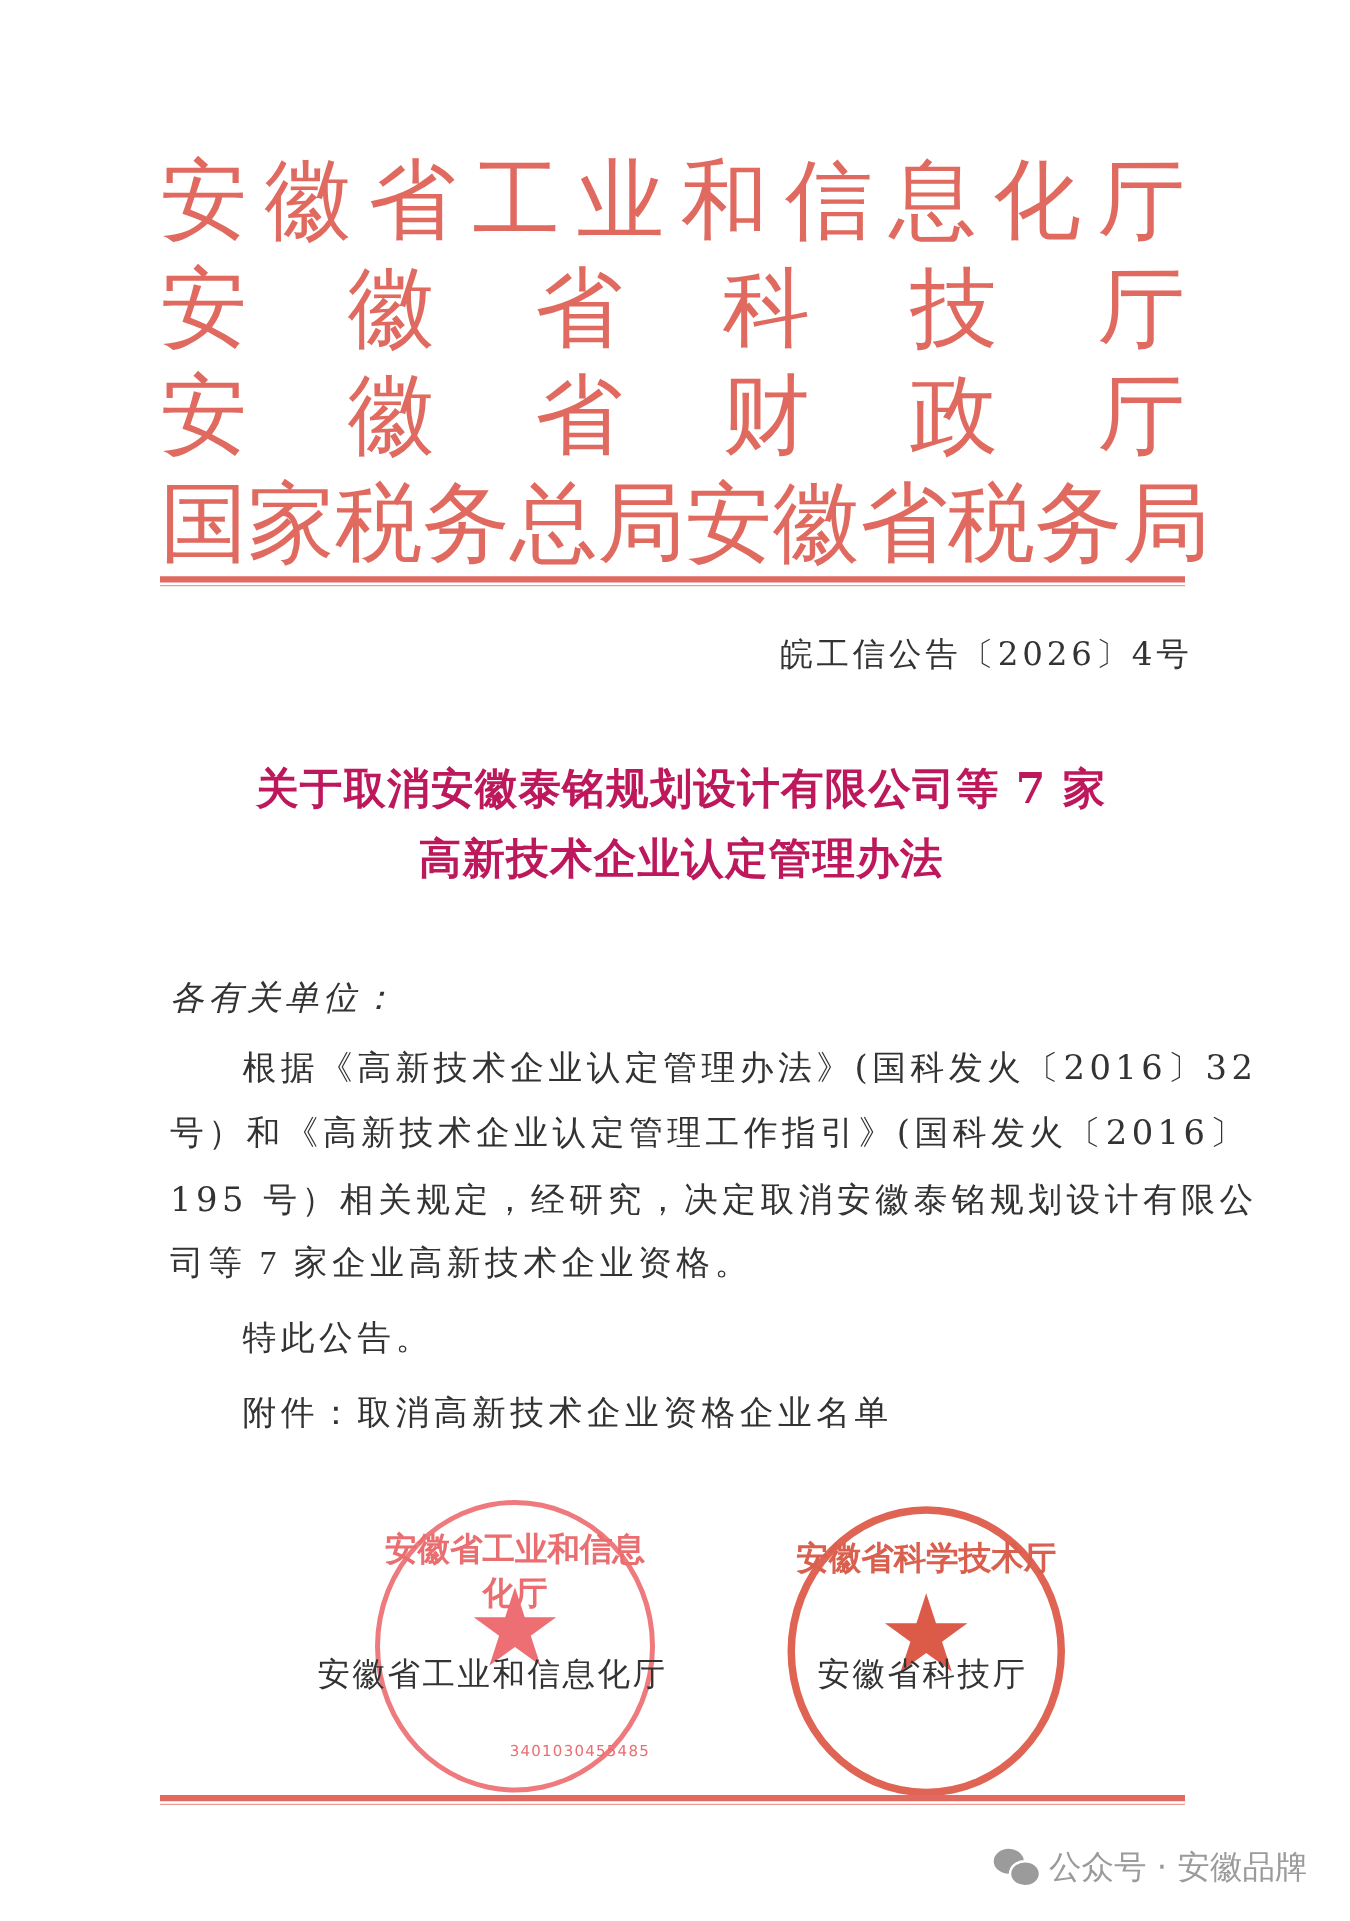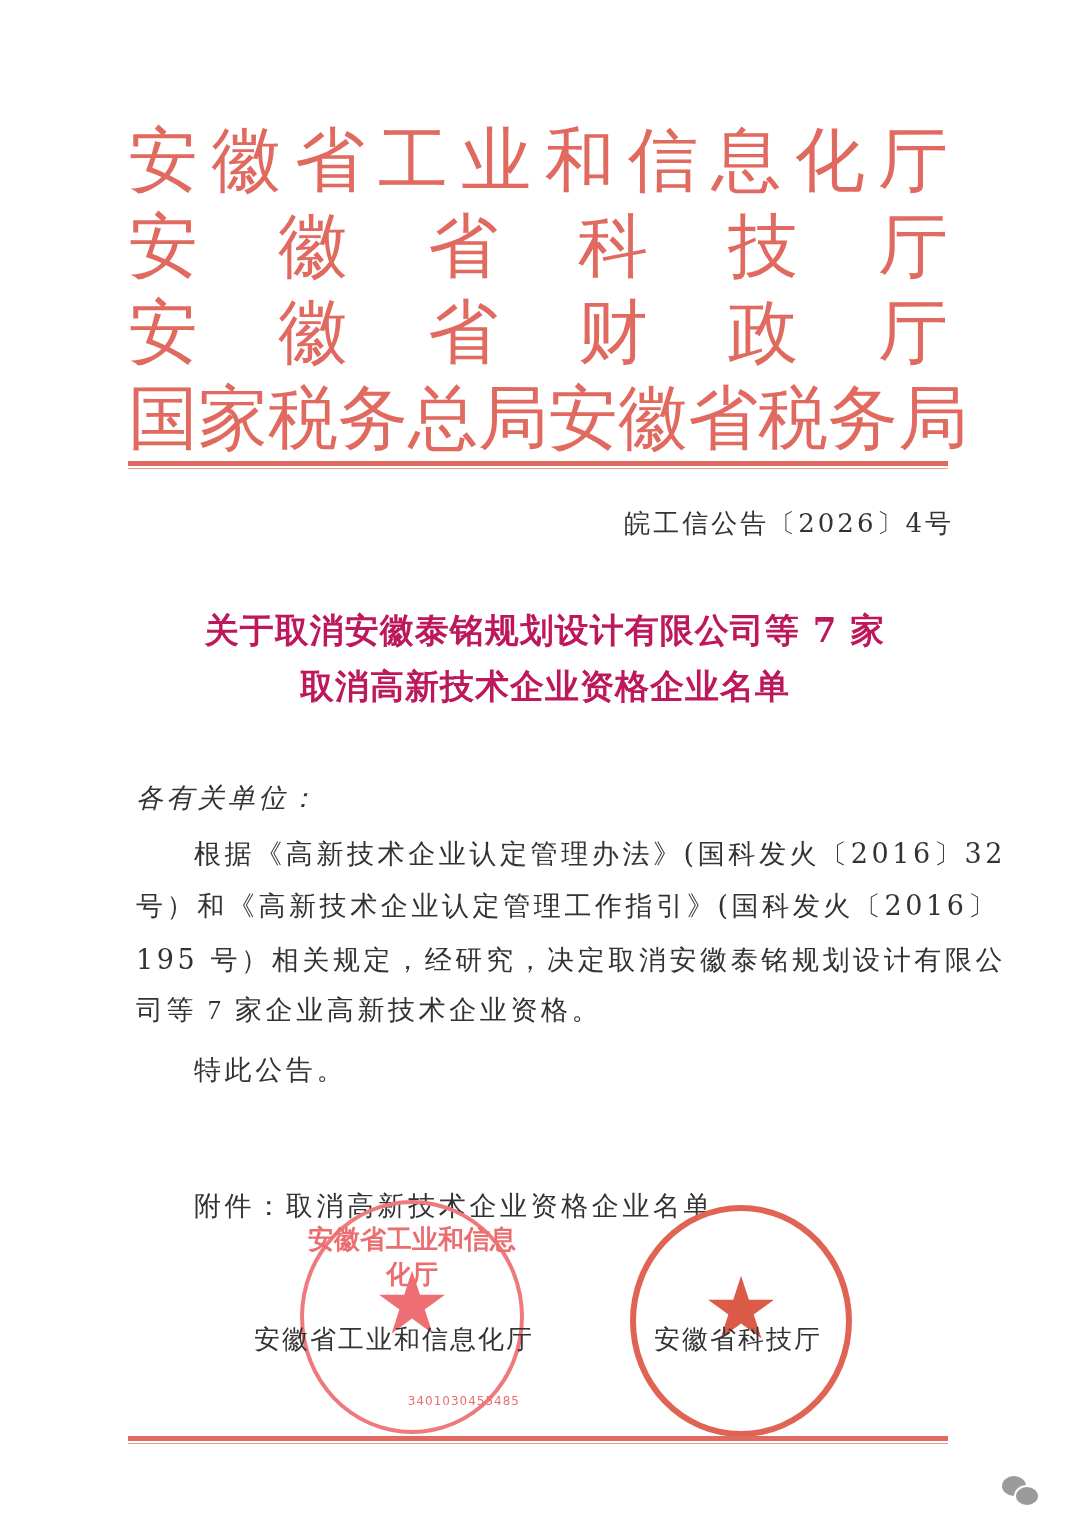--- a/index.html
+++ b/index.html
@@ -32,21 +32,21 @@
     .title.t2 { top: 664px; }
 
     .body-text { position: absolute; left: 136px; width: 820px; font-size: 27px;
                  color: #333; letter-spacing: 3.6px; white-space: nowrap; }
     .salutation { top: 780px; font-style: italic; }
     .p1 { top: 836px; left: 194px; }
     .p2 { top: 888px; }
     .p3 { top: 942px; }
     .p4 { top: 992px; font-family: Liberation Serif, serif; }
     .closing { top: 1052px; left: 194px; }
-    .attachment { top: 1188px; left: 194px; }
+    .attachment { top: 1112px; left: 194px; }
 
     .seal { position: absolute; border-radius: 50%; border: 4px solid #e4595a; }
     .seal.s1 { left: 300px; top: 1200px; width: 216px; height: 226px; border-color: #ee7a7d; }
     .seal.s2 { left: 630px; top: 1205px; width: 210px; height: 220px; border-width: 6px; border-color: #e06454; }
     .seal .star { position: absolute; left: 50%; top: 44%; transform: translate(-50%, -50%);
                   font-size: 86px; color: #e4595a; line-height: 1; font-family: "DejaVu Sans", sans-serif; }
     .seal.s1 .star { color: #ee6f73; }
     .seal.s2 .star { color: #dc5a48; }
     .seal .seal-text { position: absolute; left: 0; right: 0; top: 18px; text-align: center;
                        font-size: 26px; color: #ea6d70; font-family: "DejaVu Sans", sans-serif; font-weight: bold; }
@@ -112,43 +112,45 @@
   <span>务</span>
   <span>局</span>
 </div>
 
 <div class="red-rule top1"></div>
 <div class="red-rule top2"></div>
 
 <div class="doc-number">皖工信公告〔2026〕4号</div>
 
 <div class="title t1">关于取消安徽泰铭规划设计有限公司等 7 家</div>
-<div class="title t2">取消高新技术企业资格企业名单</div>
+<div class="title t2">高新技术企业认定管理办法</div>
 
 <div class="body-text salutation">各有关单位：</div>
 <div class="body-text p1">根据《高新技术企业认定管理办法》(国科发火〔2016〕32</div>
 <div class="body-text p2">号）和《高新技术企业认定管理工作指引》(国科发火〔2016〕</div>
 <div class="body-text p3">195 号）相关规定，经研究，决定取消安徽泰铭规划设计有限公</div>
 <div class="body-text p4">司等 7 家企业高新技术企业资格。</div>
 <div class="body-text closing">特此公告。</div>
 <div class="body-text attachment">附件：取消高新技术企业资格企业名单</div>
 
 <div class="seal s1">
   <div class="seal-text">安徽省工业和信息化厅</div>
   <div class="star">★</div>
   <div class="seal-code">3401030455485</div>
 </div>
 <div class="seal s2">
+  <div class="seal-text">安徽省科学技术厅</div>
   <div class="star">★</div>
 </div>
 
 <div class="signer sg1">安徽省工业和信息化厅</div>
 <div class="signer sg2">安徽省科技厅</div>
 
 <div class="red-rule bot1"></div>
 <div class="red-rule bot2"></div>
 
 <div class="watermark">
   <span class="wechat-icon">
     <span class="b1"></span>
       <span class="b2"></span>
   </span>
+  <span>公众号 · 安徽品牌</span>
 </div>
 
 </body></html>

